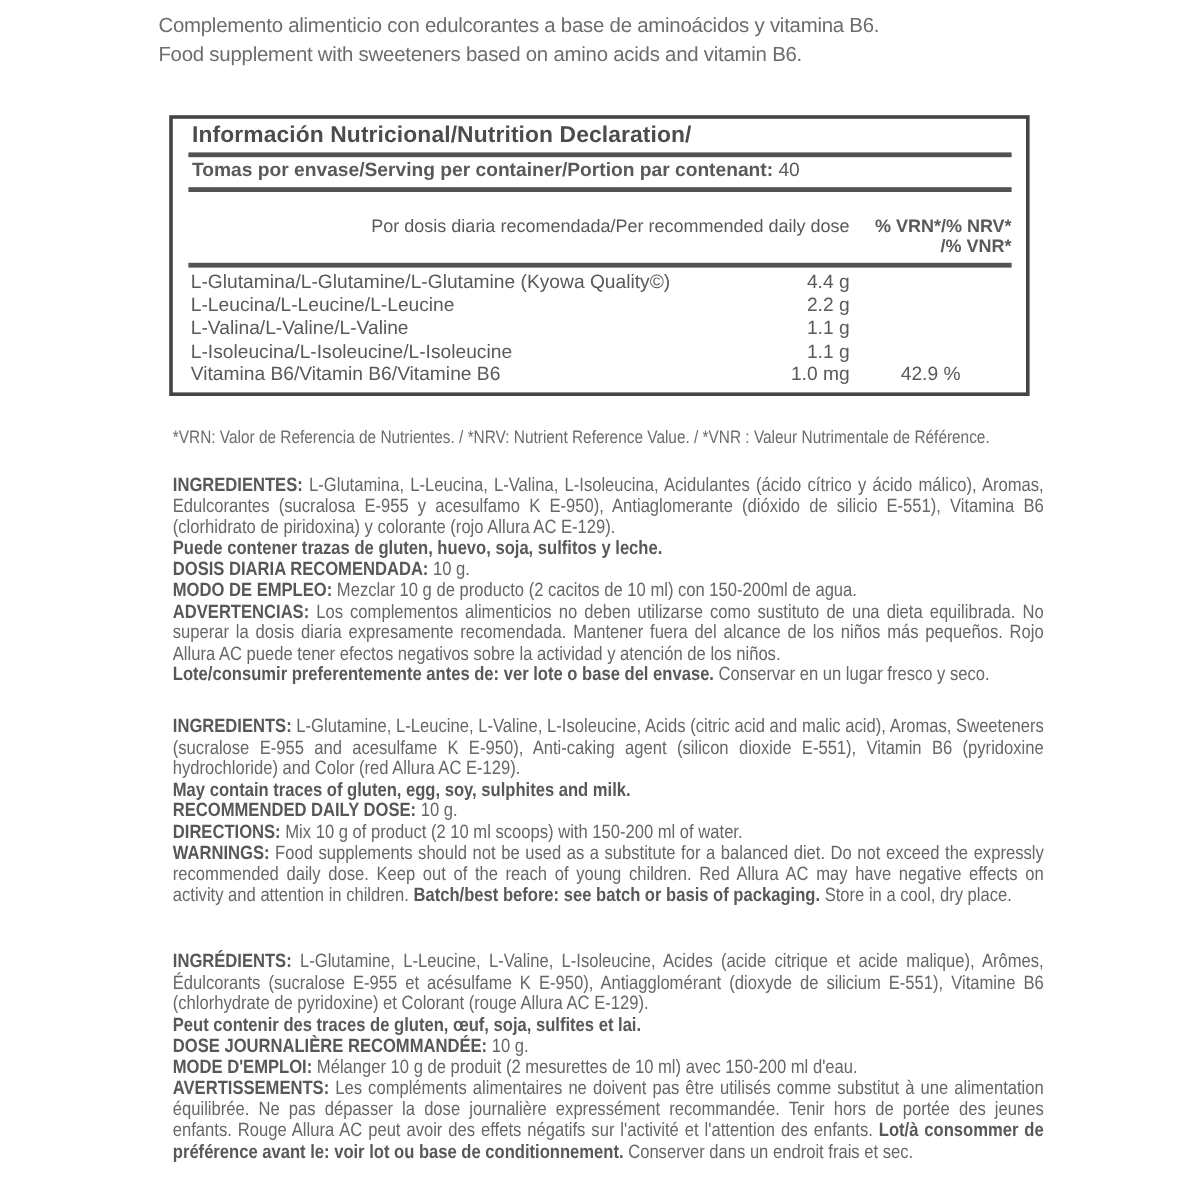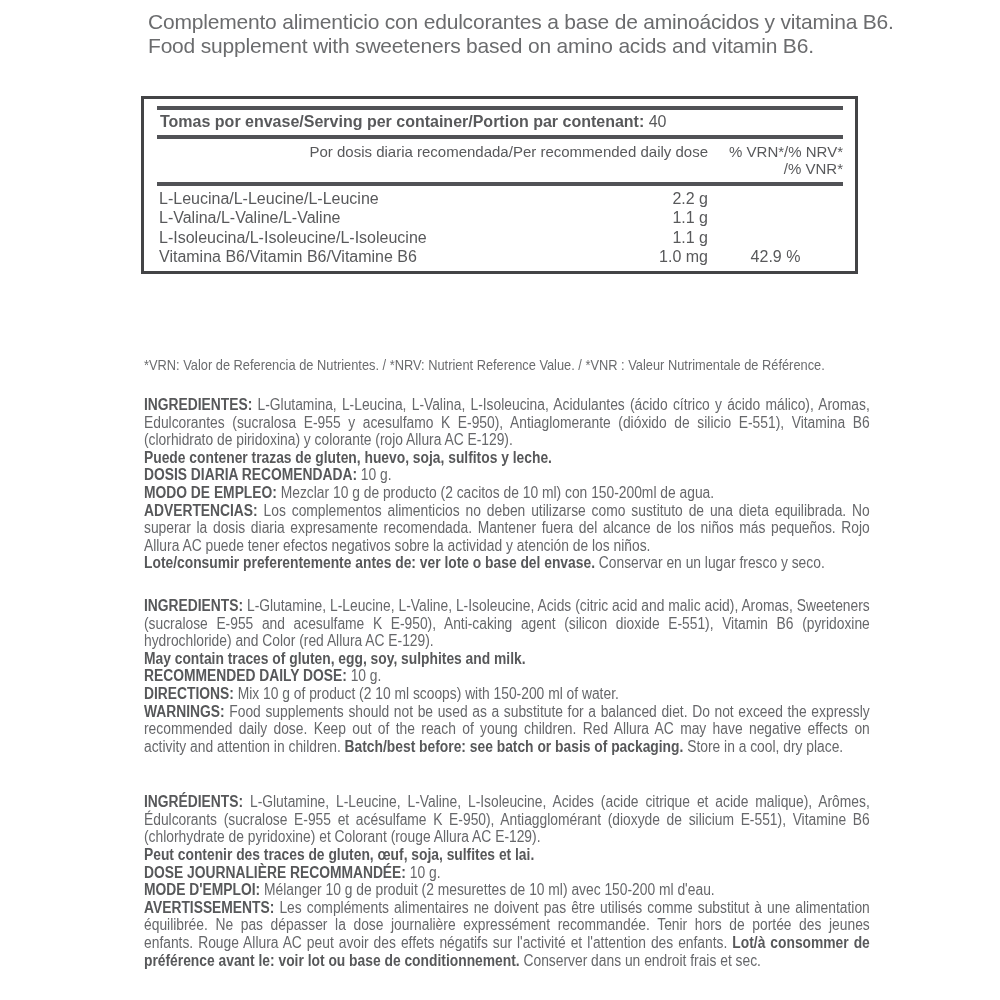--- a/index.html
+++ b/index.html
@@ -2,34 +2,34 @@
 <html><head>
 <meta charset="utf-8">
 <style>
   html,body { margin:0; padding:0; background:#fff; }
   .page {
     position:relative; width:1000px; height:1000px; background:#ffffff;
     font-family:"Liberation Sans", sans-serif; overflow:hidden;
   }
 
   
-  .intro { position:absolute; left:148px; top:10px; color:#6b6c6e;
-           font-size:21px; line-height:24.3px; letter-spacing:-0.2px; white-space:nowrap; }
+  .intro { position:absolute; left:132px; top:10px; color:#6b6c6e;
+           font-size:17px; line-height:24.3px; letter-spacing:-0.2px; white-space:nowrap; }
 
   
   .nutri { position:absolute; left:141px; top:96px; width:717px; box-sizing:border-box;
            border:3px solid #434446; background:#fff; color:#58595b; padding:3px 12px 0 13px; }
   .nutri .ttl { font-weight:bold; font-size:19px; line-height:20.5px; color:#4b4c4e;
                 padding:1px 2px 3px 3px; letter-spacing:0.1px; }
   .rule { height:4px; background:#515256; }
   .serving { padding:3px 2px 4px 3px; font-size:16px; line-height:18px; }
   .serving .lbl { font-weight:bold; }
-  .hdr { display:flex; padding:4px 0 5px; font-size:15px; line-height:17px; }
+  .hdr { display:flex; padding:20px 0 5px; font-size:15px; line-height:17px; }
   .hdr .dose { flex:1; text-align:right; }
-  .hdr .nrv  { width:135px; text-align:right; }
+  .hdr .nrv  { width:135px; text-align:right;font-weight:bold; }
   .rows { padding:3px 0 4px; font-size:16px; line-height:19.4px; }
   .nrow { display:flex; }
   .nrow .name { flex:1; padding-left:2px; }
   .nrow .amt  { width:90px;  text-align:right; }
   .nrow .nrvv { width:135px; text-align:center; }
 
   
   .footnote { position:absolute; left:144px; top:356px; color:#6b6c6e; font-size:15px;
               white-space:nowrap; transform:scaleX(0.855); transform-origin:0 0; }
 
@@ -48,40 +48,46 @@
 
 <div class="page">
 
   <div class="intro">
     <div>Complemento alimenticio con edulcorantes a base de aminoácidos y vitamina B6.</div>
     <div>Food supplement with sweeteners based on amino acids and vitamin B6.</div>
   </div>
 
   <div class="nutri">
     <div class="ttl">
+      <div>Información Nutricional/Nutrition Declaration/</div>
     </div>
     <div class="rule"></div>
 
     <div class="serving">
       <div><span class="lbl">Tomas por envase/Serving per container/Portion par contenant:</span> <span>40</span></div>
     </div>
     <div class="rule"></div>
 
     <div class="hdr">
       <div class="dose">
         <div>Por dosis diaria recomendada/Per recommended daily dose</div>
       </div>
       <div class="nrv">
         <div>% VRN*/% NRV*</div>
         <div>/% VNR*</div>
       </div>
     </div>
     <div class="rule"></div>
 
     <div class="rows">
+      <div class="nrow">
+        <div class="name">L-Glutamina/L-Glutamine/L-Glutamine (Kyowa Quality©)</div>
+        <div class="amt">4.4 g</div>
+        <div class="nrvv"></div>
+      </div>
       <div class="nrow">
         <div class="name">L-Leucina/L-Leucine/L-Leucine</div>
         <div class="amt">2.2 g</div>
         <div class="nrvv"></div>
       </div>
       <div class="nrow">
         <div class="name">L-Valina/L-Valine/L-Valine</div>
         <div class="amt">1.1 g</div>
         <div class="nrvv"></div>
       </div>

